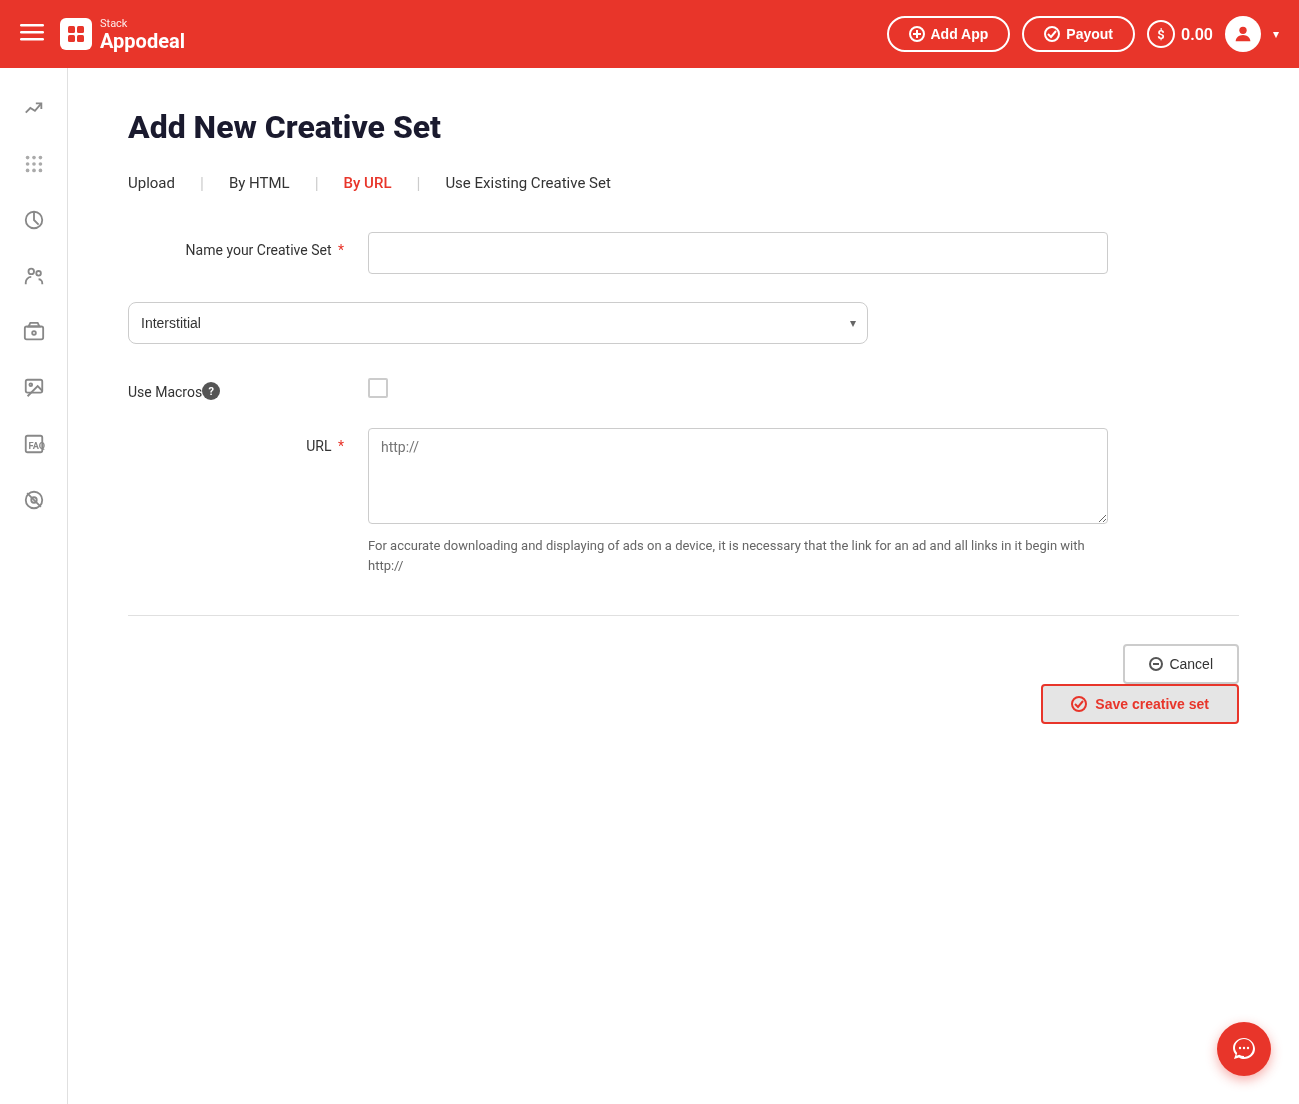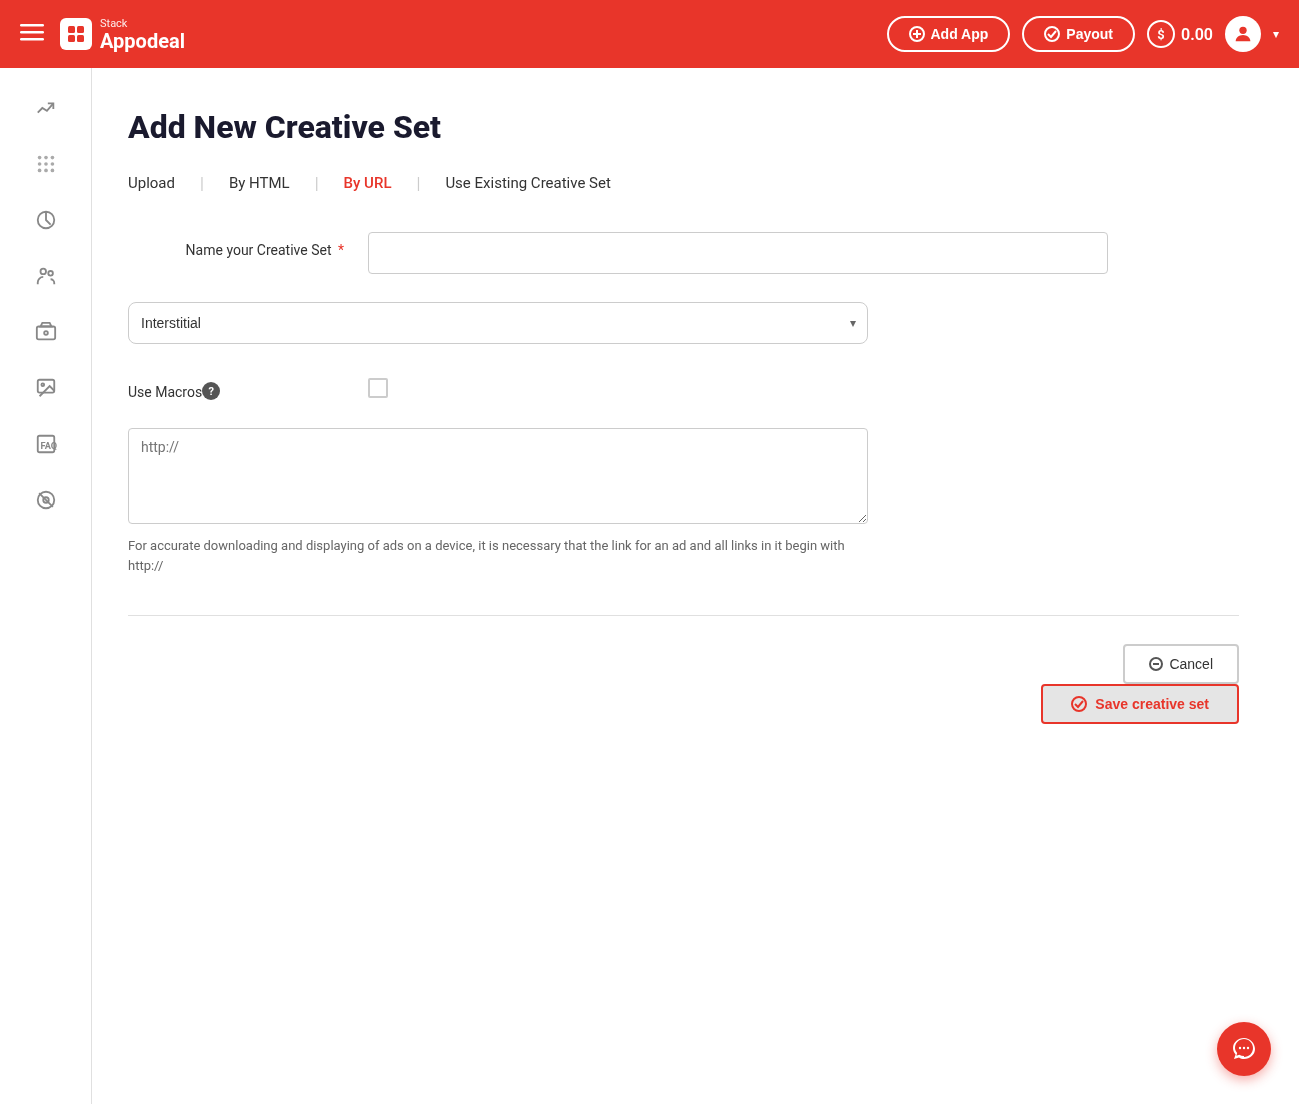--- a/index.html
+++ b/index.html
@@ -79,21 +79,21 @@
       display: flex; align-items: center; justify-content: center;
       cursor: pointer;
     }
     .user-avatar svg { width: 22px; height: 22px; }
     .chevron-down { color: white; font-size: 12px; cursor: pointer; }
 
     
     .sidebar {
       position: fixed;
       top: 68px; left: 0; bottom: 0;
-      width: 92px;
+      width: 68px;
       background: white;
       border-right: 1px solid #e0e0e0;
       display: flex;
       flex-direction: column;
       align-items: center;
       padding: 16px 0;
       gap: 8px;
       z-index: 50;
     }
     .sidebar-item {
@@ -464,20 +464,24 @@
         </div>
       </label>
       <div class="form-control">
         <div class="checkbox-wrapper">
           <input type="checkbox" class="form-checkbox" style="">
         </div>
       </div>
     </div>
 
     <div class="form-row">
+      <label class="form-label">
+        <span>URL</span>
+        <span class="required-star">*</span>
+      </label>
       <div class="form-control">
         <textarea class="url-textarea" placeholder="http://" style=""></textarea>
         <p class="url-hint">For accurate downloading and displaying of ads on a device, it is necessary that the link for an ad and all links in it begin with http://</p>
       </div>
     </div>
 
   </form>
 
   <hr class="divider">
 

